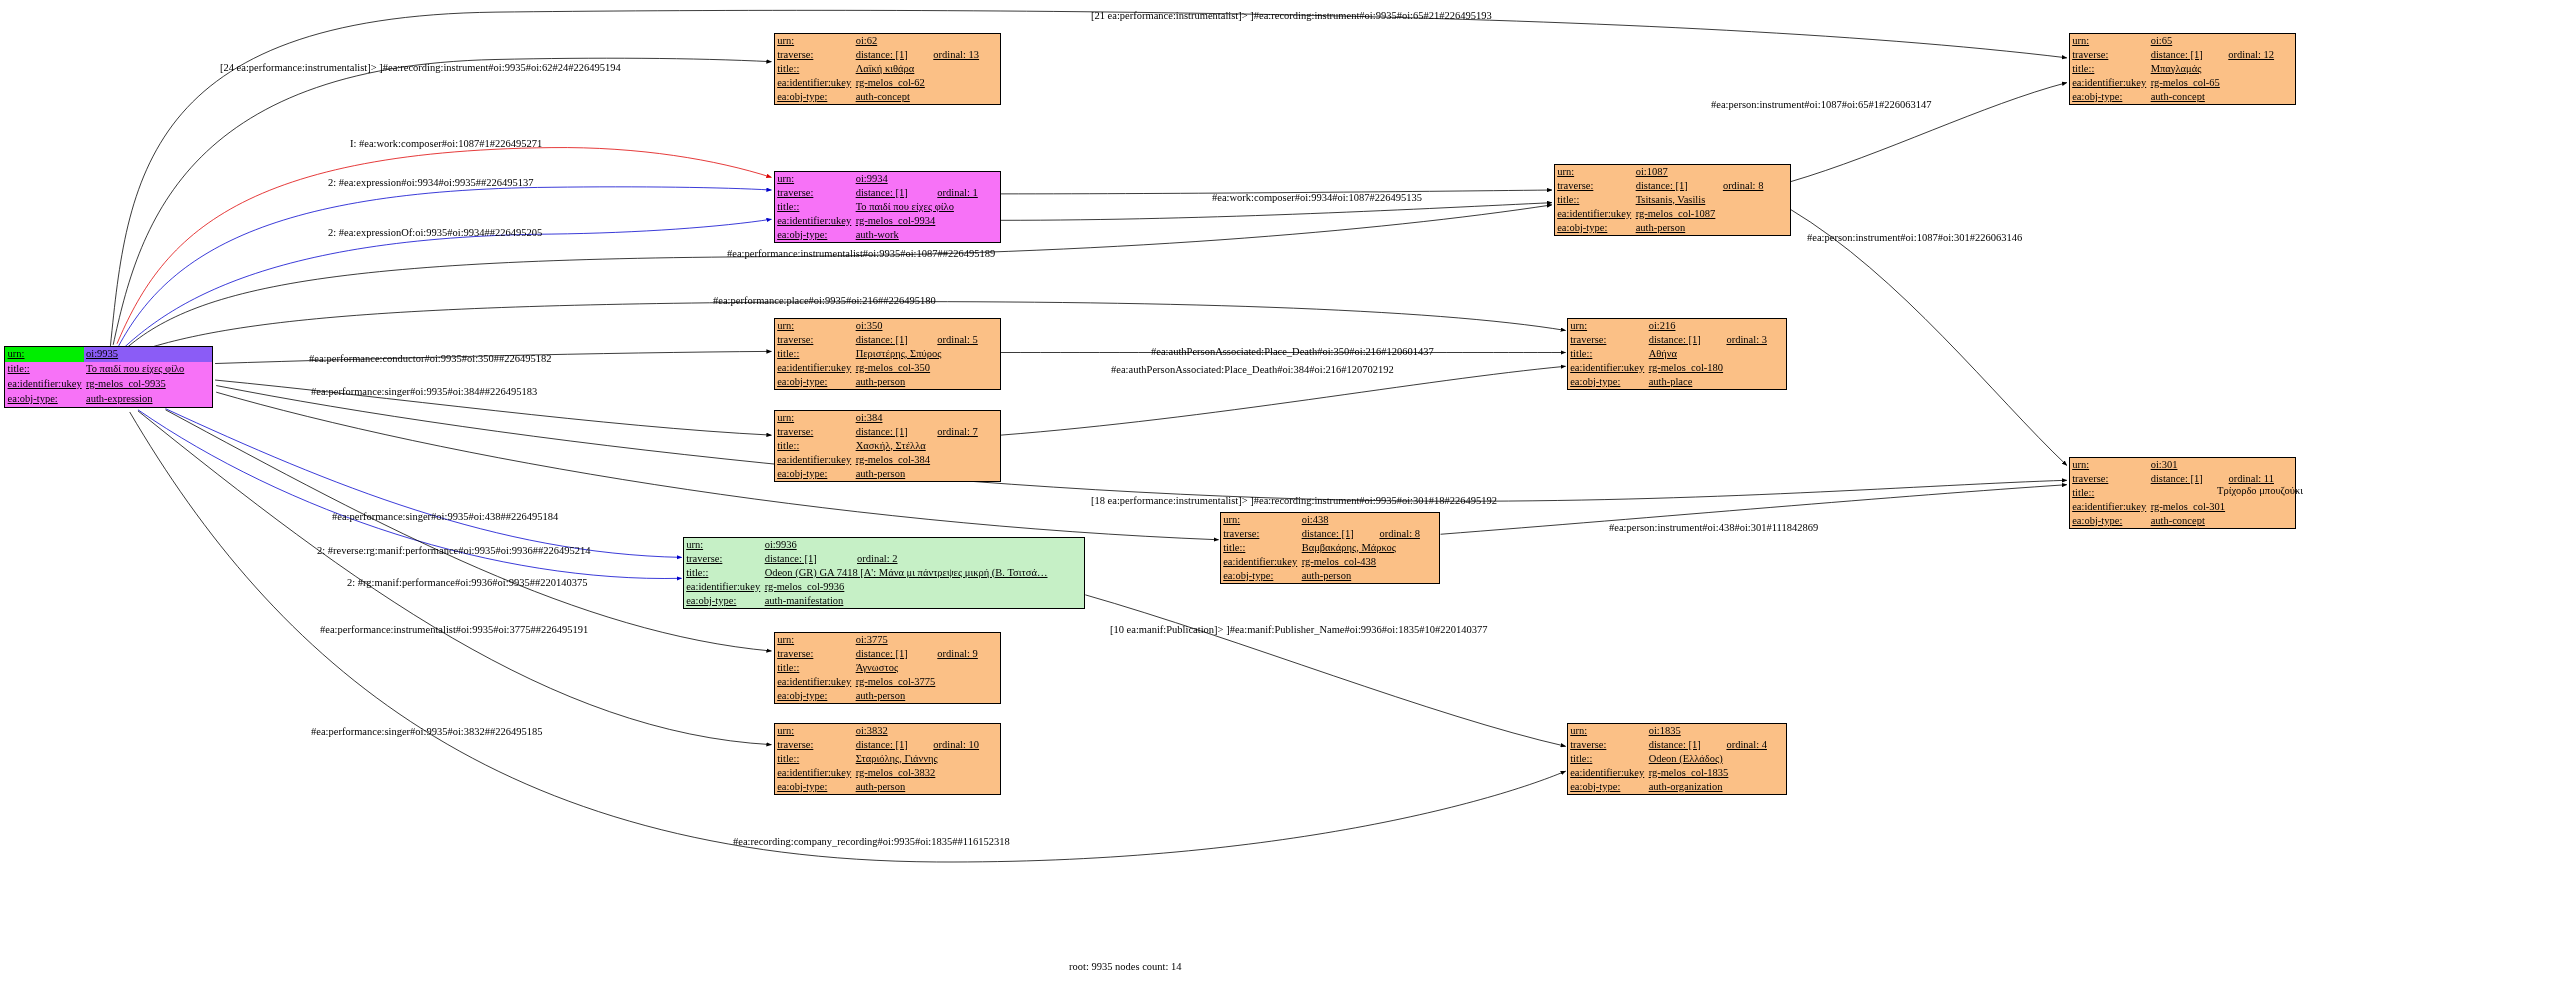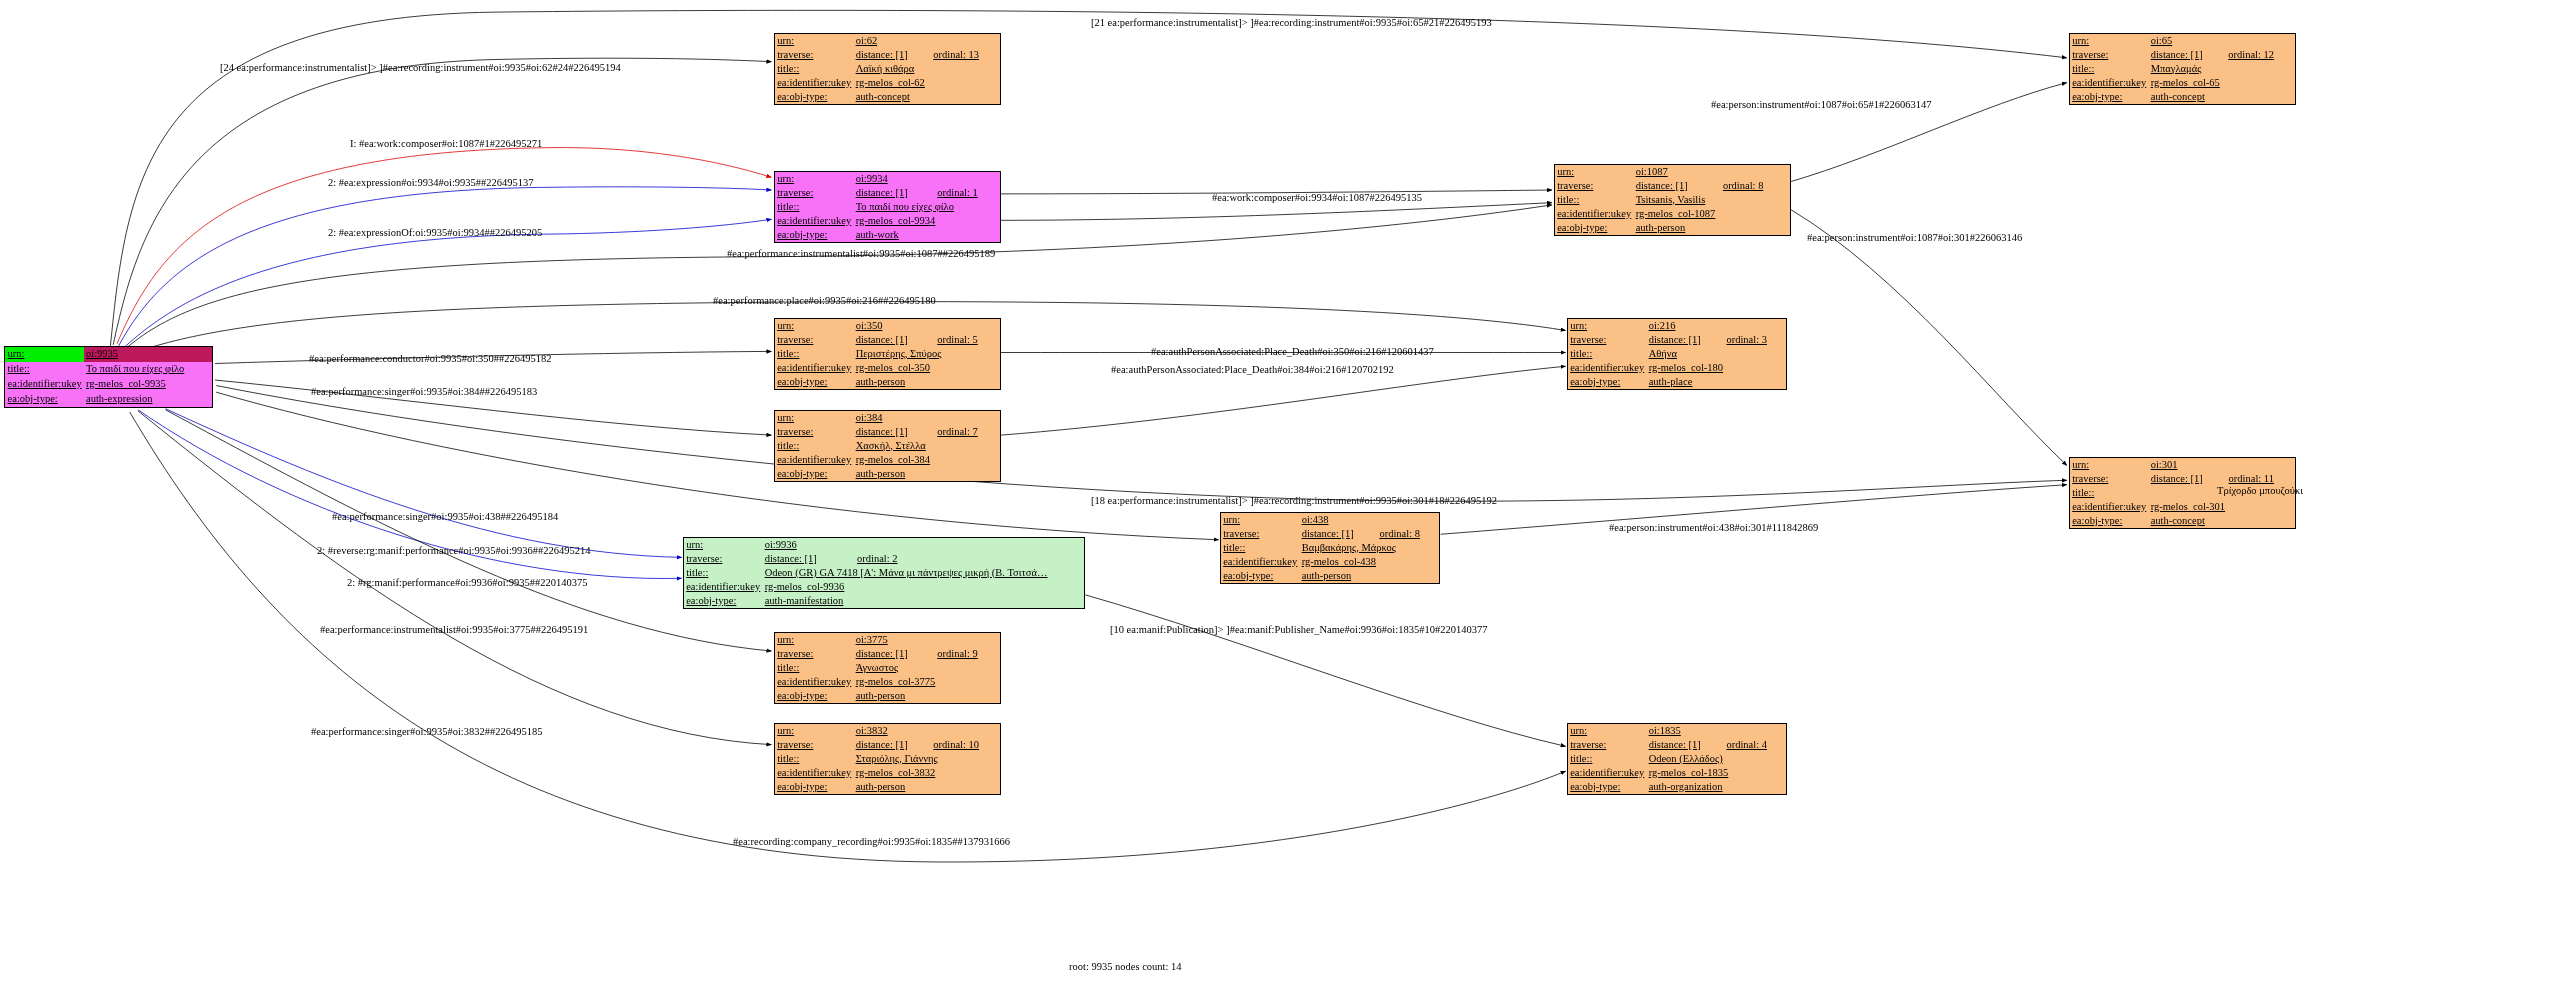--- a/index.html
+++ b/index.html
@@ -77,21 +77,21 @@
     <path d="M2615,970 C3000,940 3450,900 3752,880" stroke="#000" fill="none" stroke-width="1.4" marker-end="url(#ar)"></path>
 
     <path d="M1970,1080 C2250,1160 2600,1300 2842,1355" stroke="#000" fill="none" stroke-width="1.4" marker-end="url(#ar)"></path>
   </svg>
 
   <div class="node" style="left:4.4px;top:346px;width:209px;height:62px;background:#f772f7">
     <table>
       <tbody>
           <tr>
             <td class="c-key" style="background:#00ee00">urn:</td>
-            <td style="background:#be185d">oi:9935</td>
+            <td style="background:#8b5cf6">oi:9935</td>
           </tr>
       <tr>
             <td class="c-key">title::</td>
             <td>Το παιδί που είχες φίλο</td>
           </tr>
       <tr>
             <td class="c-key">ea:identifier:ukey</td>
             <td>rg-melos_col-9935</td>
           </tr>
       <tr>
@@ -460,21 +460,21 @@
             <td colspan="2">rg-melos_col-3832</td>
           </tr>
       <tr>
             <td class="c-key">ea:obj-type:</td>
             <td colspan="2">auth-person</td>
           </tr>
     </tbody>
       </table>
   </div>
 
-  <div class="elabel" style="left:1091px;top:17px">[21 ea:performance:instrumentalist]&gt; ]#ea:recording:instrument#oi:9935#oi:65#21#226495193</div>
+  <div class="elabel" style="left:1091px;top:10px">[21 ea:performance:instrumentalist]&gt; ]#ea:recording:instrument#oi:9935#oi:65#21#226495193</div>
   <div class="elabel" style="left:220px;top:62px">[24 ea:performance:instrumentalist]&gt; ]#ea:recording:instrument#oi:9935#oi:62#24#226495194</div>
   <div class="elabel" style="left:1711px;top:99px">#ea:person:instrument#oi:1087#oi:65#1#226063147</div>
   <div class="elabel" style="left:350px;top:138px">I: #ea:work:composer#oi:1087#1#226495271</div>
   <div class="elabel" style="left:328px;top:177px">2: #ea:expression#oi:9934#oi:9935##226495137</div>
   <div class="elabel" style="left:1212px;top:192px">#ea:work:composer#oi:9934#oi:1087#226495135</div>
   <div class="elabel" style="left:328px;top:227px">2: #ea:expressionOf:oi:9935#oi:9934##226495205</div>
   <div class="elabel" style="left:727px;top:248px">#ea:performance:instrumentalist#oi:9935#oi:1087##226495189</div>
   <div class="elabel" style="left:1807px;top:232px">#ea:person:instrument#oi:1087#oi:301#226063146</div>
   <div class="elabel" style="left:713px;top:295px">#ea:performance:place#oi:9935#oi:216##226495180</div>
   <div class="elabel" style="left:309px;top:353px">#ea:performance:conductor#oi:9935#oi:350##226495182</div>
@@ -482,17 +482,17 @@
   <div class="elabel" style="left:1111px;top:364px">#ea:authPersonAssociated:Place_Death#oi:384#oi:216#120702192</div>
   <div class="elabel" style="left:311px;top:386px">#ea:performance:singer#oi:9935#oi:384##226495183</div>
   <div class="elabel" style="left:1091px;top:495px">[18 ea:performance:instrumentalist]&gt; ]#ea:recording:instrument#oi:9935#oi:301#18#226495192</div>
   <div class="elabel" style="left:332px;top:511px">#ea:performance:singer#oi:9935#oi:438##226495184</div>
   <div class="elabel" style="left:317px;top:545px">2: #reverse:rg:manif:performance#oi:9935#oi:9936##226495214</div>
   <div class="elabel" style="left:1609px;top:522px">#ea:person:instrument#oi:438#oi:301#111842869</div>
   <div class="elabel" style="left:347px;top:577px">2: #rg:manif:performance#oi:9936#oi:9935##220140375</div>
   <div class="elabel" style="left:320px;top:624px">#ea:performance:instrumentalist#oi:9935#oi:3775##226495191</div>
   <div class="elabel" style="left:1110px;top:624px">[10 ea:manif:Publication]&gt; ]#ea:manif:Publisher_Name#oi:9936#oi:1835#10#220140377</div>
   <div class="elabel" style="left:311px;top:726px">#ea:performance:singer#oi:9935#oi:3832##226495185</div>
-  <div class="elabel" style="left:733px;top:836px">#ea:recording:company_recording#oi:9935#oi:1835##137931666</div>
+  <div class="elabel" style="left:733px;top:836px">#ea:recording:company_recording#oi:9935#oi:1835##116152318</div>
 
   <div class="elabel" style="left:1069px;top:961px">root: 9935 nodes count: 14</div>
 </div>
 
 
 </body></html>

